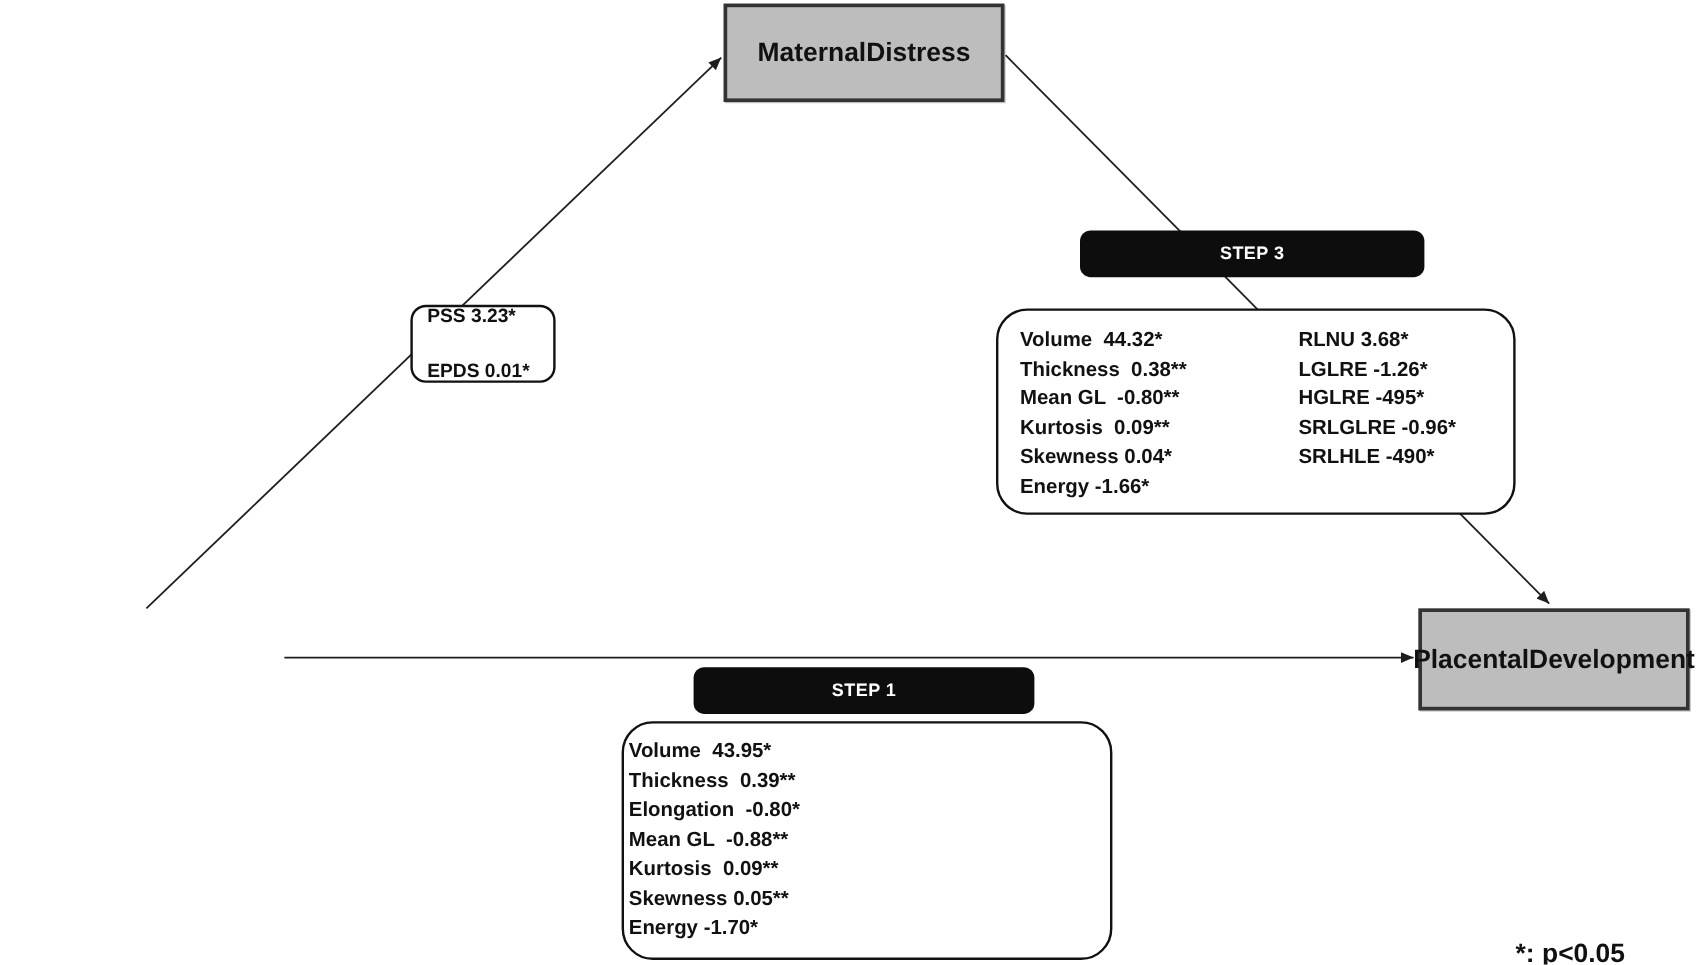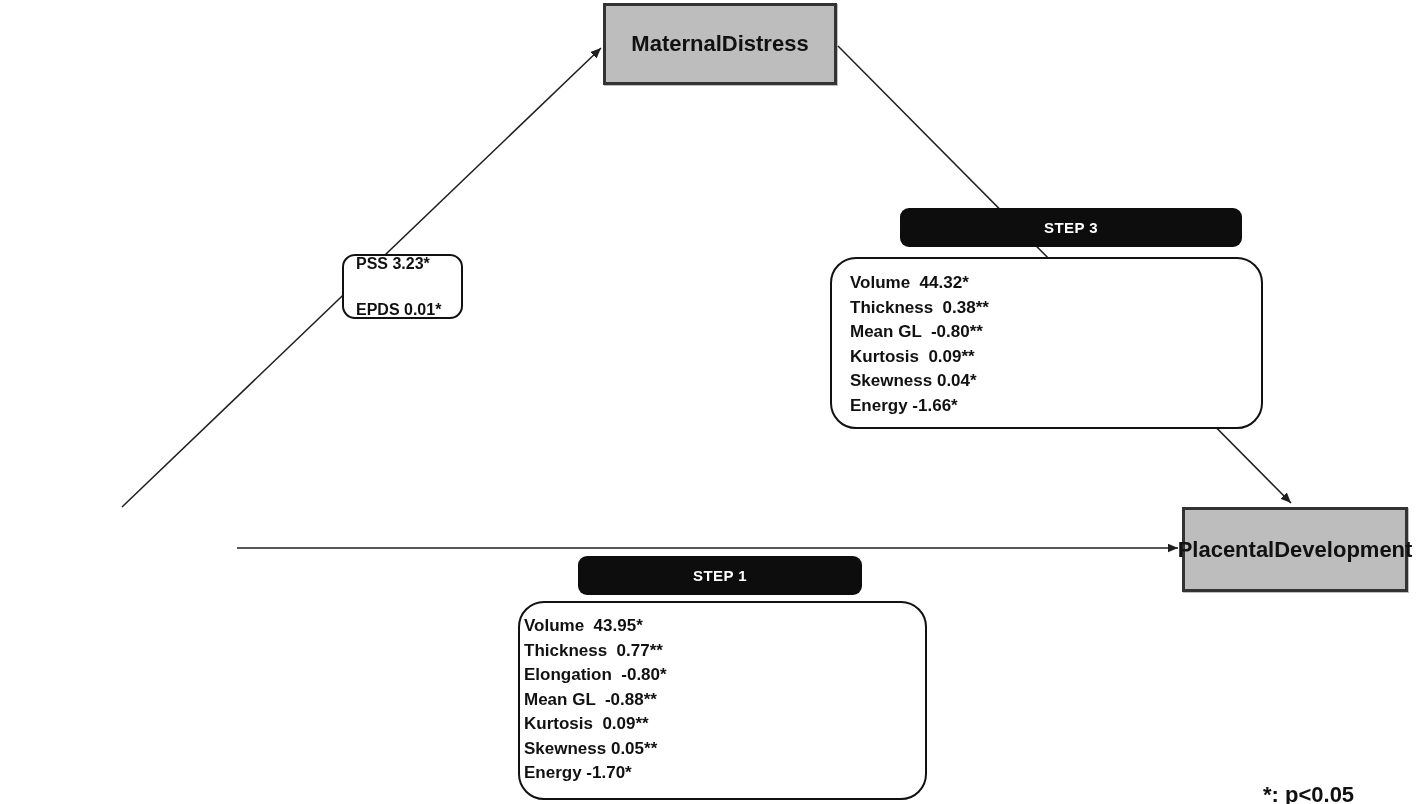--- a/index.html
+++ b/index.html
@@ -27,21 +27,21 @@
   .node-maternal{left:603px;top:3px;width:234px;height:82px;}
   .node-covid{left:2px;top:508px;width:235px;height:83px;}
   .node-placental{left:1182px;top:507px;width:226px;height:85px;}
   .step-label{
     position:absolute;z-index:2;background:var(--step-label-bg);
     color:var(--step-label-text);font-weight:bold;font-size:15px;letter-spacing:0.4px;
     display:flex;align-items:center;justify-content:center;
     border-radius:9px;box-sizing:border-box;
   }
   .step2-label{left:258px;top:194px;width:287px;height:39px;}
-  .step3-label{left:900px;top:208px;width:342px;height:39px;}
+  .step3-label{left:900px;top:192px;width:287px;height:39px;}
   .step1-label{left:578px;top:556px;width:284px;height:39px;}
   .detail-box{
     position:absolute;z-index:2;background:#ffffff;
     border:2.5px solid var(--box-border);box-sizing:border-box;gap:24px;
   }
   .pss-box{
     left:342px;top:254px;width:121px;height:65px;border-radius:13px;
     display:flex;flex-direction:column;justify-content:center;
     padding-left:12px;font-size:16px;font-weight:bold;line-height:22px;
   }
@@ -97,26 +97,33 @@
 
   <div class="detail-box step3-box">
     <div class="col col-left">
       <div class="row">Volume  44.32*</div>
       <div class="row">Thickness  0.38**</div>
       <div class="row">Mean GL  -0.80**</div>
       <div class="row">Kurtosis  0.09**</div>
       <div class="row">Skewness 0.04*</div>
       <div class="row">Energy -1.66*</div>
     </div>
+    <div class="col col-right">
+      <div class="row">RLNU 3.68*</div>
+      <div class="row">LGLRE -1.26*</div>
+      <div class="row">HGLRE -495*</div>
+      <div class="row">SRLGLRE -0.96*</div>
+      <div class="row">SRLHLE -490*</div>
+    </div>
   </div>
 
   <div class="detail-box step1-box">
     <div class="col col-left">
       <div class="row">Volume  43.95*</div>
-      <div class="row">Thickness  0.77**</div>
+      <div class="row">Thickness  0.39**</div>
       <div class="row">Elongation  -0.80*</div>
       <div class="row">Mean GL  -0.88**</div>
       <div class="row">Kurtosis  0.09**</div>
       <div class="row">Skewness 0.05**</div>
       <div class="row">Energy -1.70*</div>
     </div>
   </div>
 
   <div class="legend">
     <div>*: p&lt;0.05</div>

